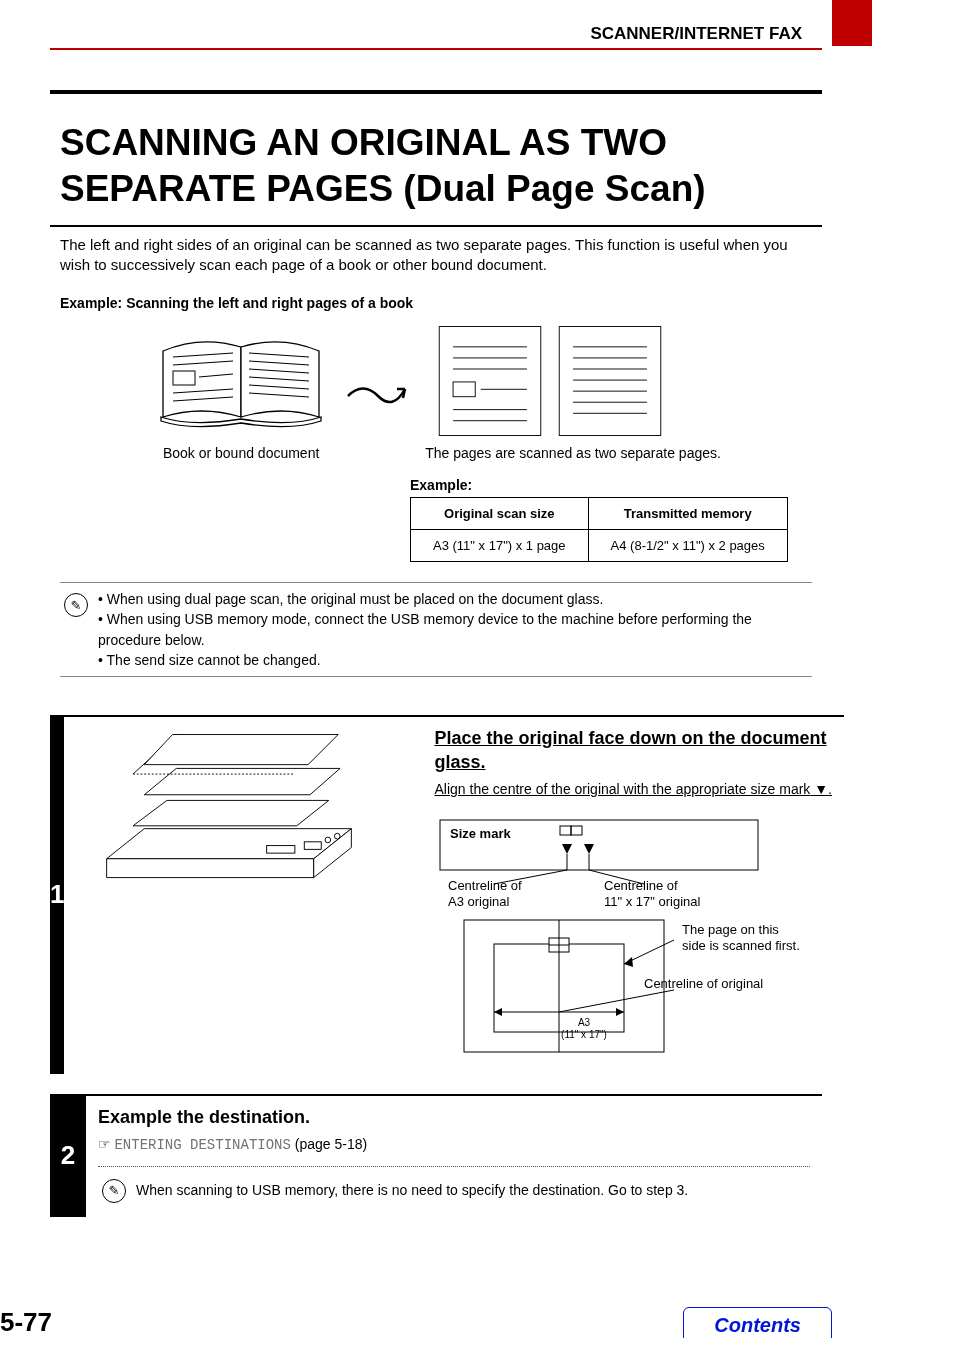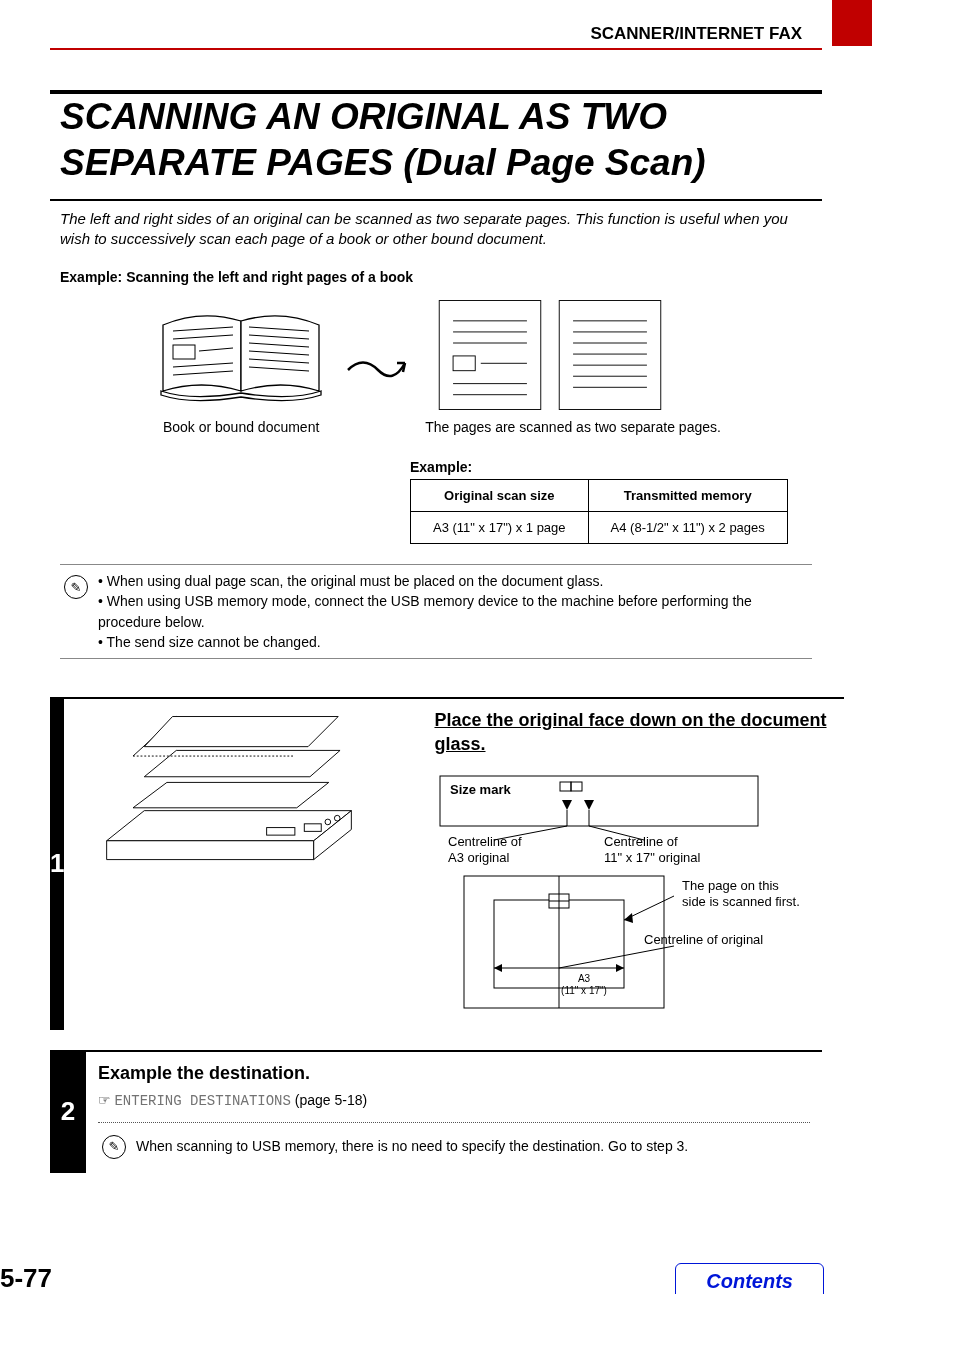--- a/index.html
+++ b/index.html
@@ -33,53 +33,51 @@
     margin: 0 50px;
     border-bottom: 2px solid #c00000;
   }
   .content {
     padding: 0 50px 40px 50px;
   }
   .title-block {
     margin-top: 40px;
     border-top: 4px solid #000;
     border-bottom: 2px solid #000;
-    padding: 0 0 12px 10px;
-    font-style: italic;
+    padding: 26px 0 12px 10px;
   }
   .title-block h1 {
     font-size: 37px;
     font-weight: bold;
     margin: 0;
     line-height: 1.25;
   }
   .intro {
     padding: 8px 10px 0 10px;
     font-size: 15px;
     line-height: 1.35;
-    font-style: italic;
   }
   .example-strong {
     font-weight: bold;
     padding: 20px 10px 10px 10px;
     font-size: 14px;
   }
   .illust-row {
     display: flex;
     align-items: flex-start;
     justify-content: center;
     gap: 12px;
     padding: 0 10px;
   }
   .illust-col { text-align:center; }
   .book-svg { width: 180px; height: 120px; }
   .arrow-svg { width: 70px; height:40px; margin-top:50px; }
   .pages-svg { width: 250px; height:120px; }
   .illust-caption { font-size: 14px; margin-top:4px; }
-  .example-table-wrap { margin: 24px 0 20px 360px; }
+  .example-table-wrap { margin: 16px 0 20px 360px; }
   .example-label { font-weight:bold; font-size:14px; margin:6px 0 4px 0;}
   table.ex { border-collapse: collapse; }
   table.ex th, table.ex td {
     border: 1px solid #000;
     padding: 8px 22px;
     font-size: 13px;
     text-align: center;
   }
   table.ex th { font-weight: bold; }
   .note-box {
@@ -145,21 +143,21 @@
   .step2-note .pencil-icon { margin-top:0; }
   .footer {
     position: relative;
     margin-top: 50px;
     text-align:left;
     font-size: 26px;
     font-weight: bold;
   }
   .contents-btn {
     position:absolute;
-    right: 48px;
+    right: 40px;
     bottom: -6px;
     border: 1.5px solid #0016d8;
     border-radius: 6px;
     padding: 6px 30px;
     color: #0016d8;
     font-weight: bold;
     font-style: italic;
     font-size: 20px;
     background:#fff;
     cursor:pointer;
@@ -271,20 +269,23 @@
             <line x1="58" y1="50" x2="230" y2="50" stroke="#000" stroke-dasharray="2 2"></line>
             <polygon points="100,8 276,8 244,40 70,40" fill="#fff" stroke="#000"></polygon>
             <circle cx="265" cy="120" r="3" fill="none" stroke="#000"></circle>
             <circle cx="275" cy="116" r="3" fill="none" stroke="#000"></circle>
             <rect x="240" y="122" width="18" height="8" fill="none" stroke="#000"></rect>
             <rect x="200" y="126" width="30" height="8" fill="none" stroke="#000"></rect>
           </svg>
         </div>
         <div class="step1-right">
           <p class="step-heading">Place the original face down on the document glass.</p>
+          <div class="step-text">
+            <span>Align the centre of the original with the appropriate size mark</span> ▼<span>.</span>
+          </div>
           <div class="step1-diagram">
             <svg width="400" height="250" viewBox="0 0 400 250">
               <rect x="6" y="6" width="318" height="50" fill="none" stroke="#000"></rect>
               <text x="16" y="24" font-size="13" font-weight="bold">Size mark</text>
 
               <rect x="126" y="12" width="11" height="9" fill="none" stroke="#000"></rect>
               <rect x="137" y="12" width="11" height="9" fill="none" stroke="#000"></rect>
 
               <polygon points="128,30 138,30 133,40" fill="#000"></polygon>
               <polygon points="150,30 160,30 155,40" fill="#000"></polygon>

